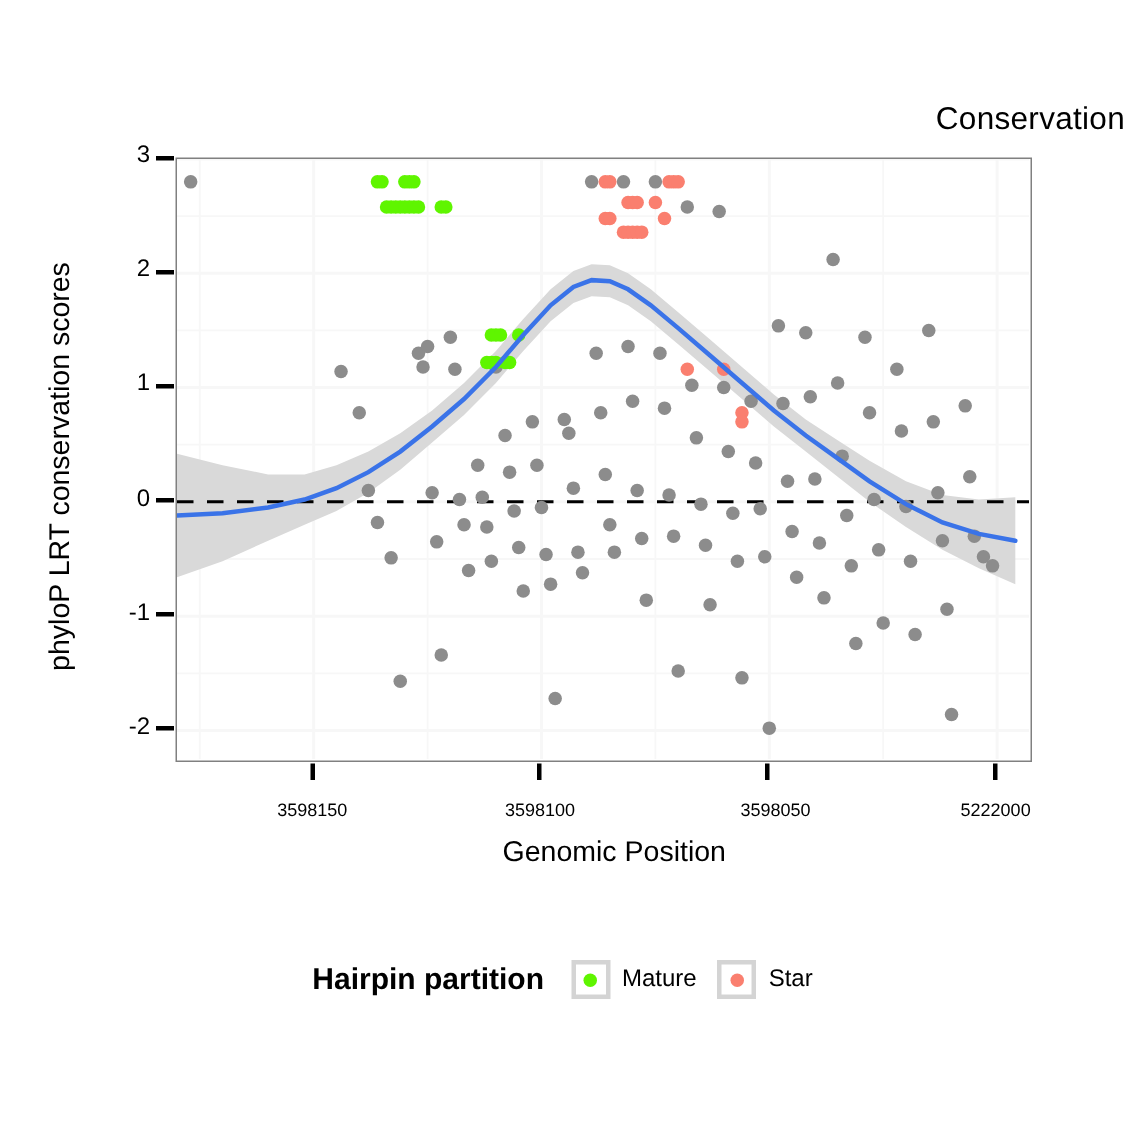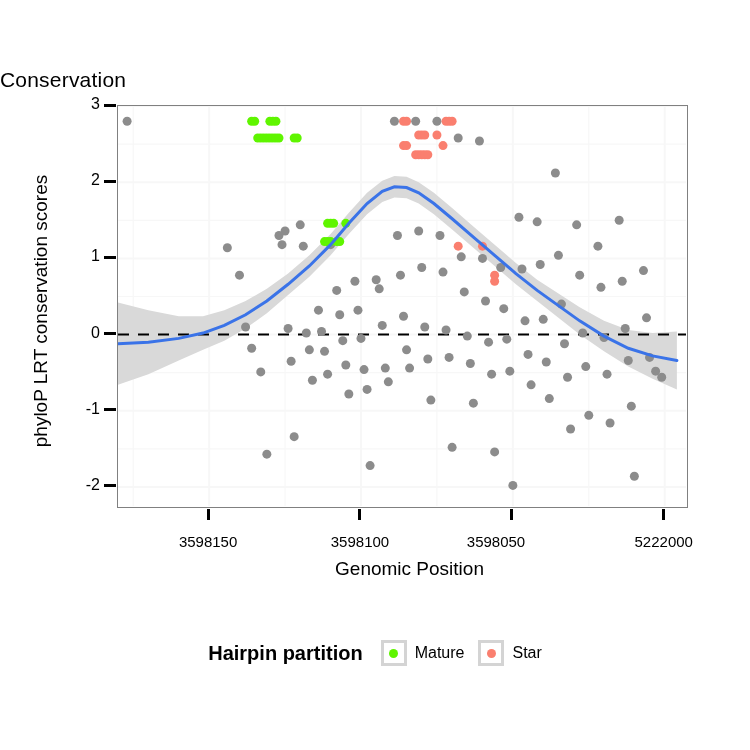--- a/index.html
+++ b/index.html
@@ -8,21 +8,21 @@
     background:#ffffff;
     font-family:"Liberation Sans", sans-serif;
     color:#000000;
     overflow:hidden;
   }
   #root{position:relative;width:750px;height:750px;}
 
   
   #chart-title{
     position:absolute;left:0;top:68px;width:750px;
-    text-align:left;
+    text-align:right;
     font-size:21px;
     color:#000;
     letter-spacing:0.2px;
   }
 
   
   #y-axis-title{
     position:absolute;
     left:-164px;top:300px;
     width:410px;text-align:center;
@@ -61,21 +61,21 @@
     text-align:right;
     white-space:nowrap;
   }
   .x-tick-mark{
     position:absolute;
     width:3px;height:11px;background:#000;
     top:509px;
   }
   .x-tick-label{
     position:absolute;top:533px;
-    font-size:15px;text-align:center;white-space:nowrap;
+    font-size:12px;text-align:center;white-space:nowrap;
   }
 
   
   #legend{
     position:absolute;left:0;top:640px;width:750px;
     display:flex;align-items:center;justify-content:center;
     gap:14px;
   }
   #legend-title{font-size:20px;font-weight:bold;margin-right:4px;}
   .legend-entry{display:flex;align-items:center;gap:8px;}
@@ -308,21 +308,21 @@
       <div class="y-tick-label" style="left: 60px; width: 40px; top: 323.571px;">0</div>
       <div class="y-tick-mark" style="top: 408.262px;"></div>
       <div class="y-tick-label" style="left: 60px; width: 40px; top: 399.762px;">-1</div>
       <div class="y-tick-mark" style="top: 484.452px;"></div>
       <div class="y-tick-label" style="left: 60px; width: 40px; top: 475.952px;">-2</div>
       <div class="x-tick-mark" style="left: 206.623px;"></div>
       <div class="x-tick-label" style="left: 158.123px; width: 100px;">3598150</div>
       <div class="x-tick-mark" style="left: 358.495px;"></div>
       <div class="x-tick-label" style="left: 309.995px; width: 100px;">3598100</div>
       <div class="x-tick-mark" style="left: 510.366px;"></div>
-      <div class="x-tick-label" style="left: 446px; width: 100px;">3598050</div>
+      <div class="x-tick-label" style="left: 467px; width: 100px;">3598050</div>
       <div class="x-tick-mark" style="left: 662.238px;"></div>
       <div class="x-tick-label" style="left: 613.738px; width: 100px;">5222000</div>
     </div>
 
   <div id="x-axis-title">Genomic Position</div>
 
   <div id="legend">
     <div id="legend-title">Hairpin partition</div>
     <div id="legend-entries" style="display:flex;align-items:center;gap:14px;">
         <div class="legend-entry">

